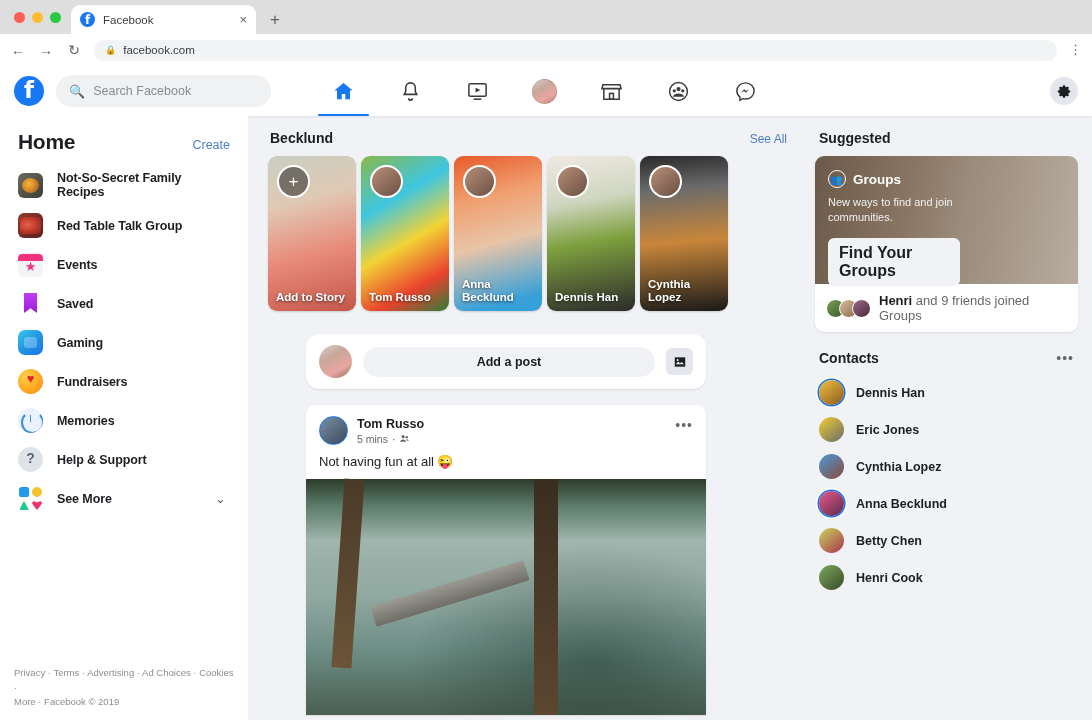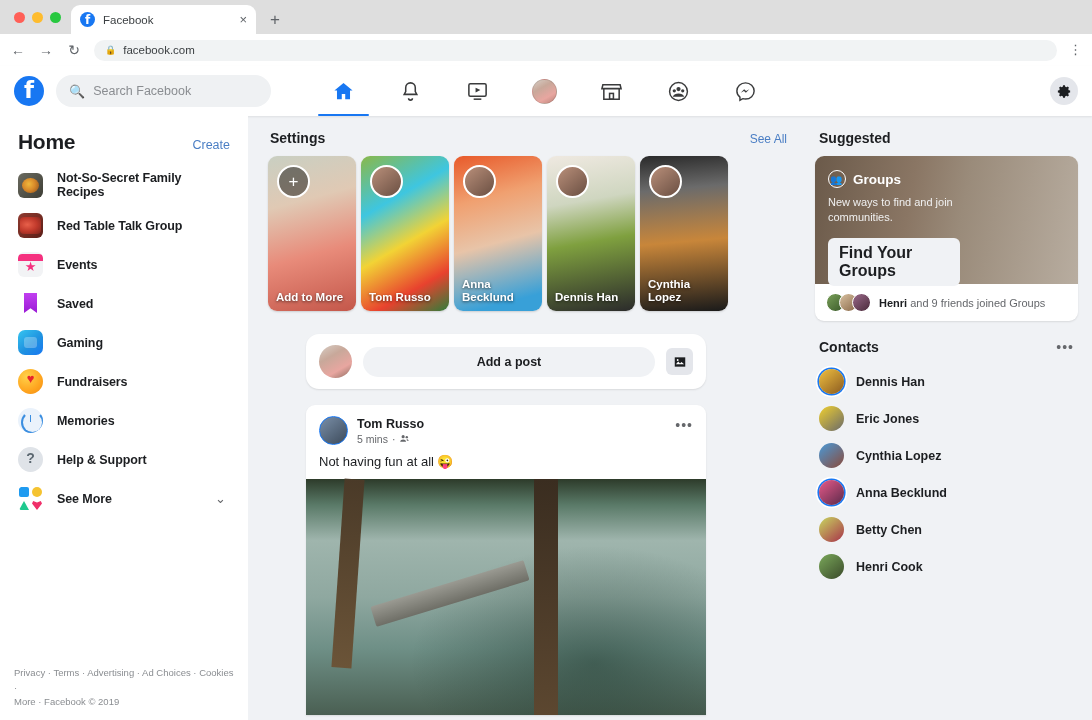--- a/index.html
+++ b/index.html
@@ -352,21 +352,21 @@
   .sug-foot { display: flex; align-items: center; gap: 8px; padding: 9px 11px; }
   .stack { display: flex; }
   .stack i {
     display:block; width: 19px; height: 19px; border-radius: 50%;
     border: 1.6px solid #fff; margin-left: -6px;
   }
   .stack i:first-child { margin-left: 0; }
   .st1 { background: linear-gradient(140deg,#7aa05a,#3a5a2a); }
   .st2 { background: linear-gradient(140deg,#d8c0a0,#8a6a4a); }
   .st3 { background: linear-gradient(140deg,#9a6a8a,#4a2a3a); }
-  .sug-foot-txt { font-size: 11px; color: #65676b; text-align: right; }
+  .sug-foot-txt { font-size: 13px; color: #65676b; }
   .sug-foot-txt b { color: #1c1e21; font-weight: bold; }
 
   .contacts-head {
     display: flex; align-items: center; justify-content: space-between;
     padding: 18px 4px 8px 4px;
   }
   .contacts-title { font-size: 14px; font-weight: bold; color: #1c1e21; }
   .contacts-dots { color: #65676b; font-size: 14px; cursor: pointer; letter-spacing: 1px; line-height: 1; }
   .contact { display: flex; align-items: center; gap: 12px; padding: 6px 4px; cursor: pointer; }
   .c-avatar {
@@ -534,29 +534,29 @@
         <div class="sb-footer">
           <span>Privacy · Terms · Advertising · Ad Choices · Cookies ·</span>
           <br>
           <span>More · Facebook © 2019</span>
         </div>
       </div>
 
       <div class="feed">
 
         <div class="stories-head">
-          <span class="stories-title">Settings</span>
+          <span class="stories-title">Becklund</span>
           <span class="see-all">See All</span>
         </div>
 
         <div class="stories">
           <div class="story">
             <span class="story-img s1"></span>
             <span class="story-add">+</span>
-            <span class="story-name">Add to More</span>
+            <span class="story-name">Add to Story</span>
           </div>
           <div class="story">
             <span class="story-img s2"></span>
             <span class="story-avatar"></span>
             <span class="story-name">Tom Russo</span>
           </div>
           <div class="story">
             <span class="story-img s3"></span>
             <span class="story-avatar"></span>
             <span class="story-name">Anna Becklund</span>

